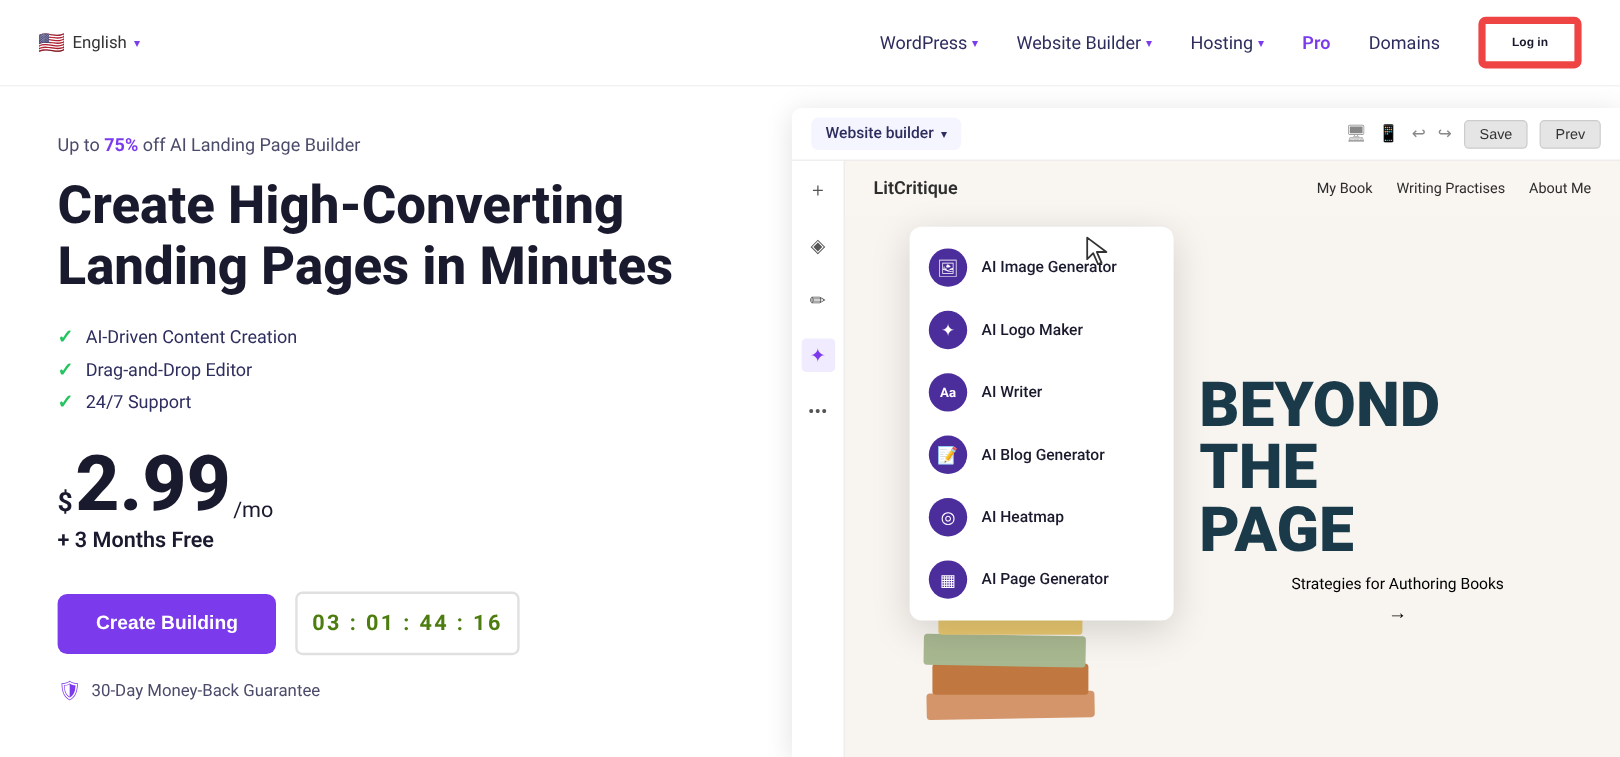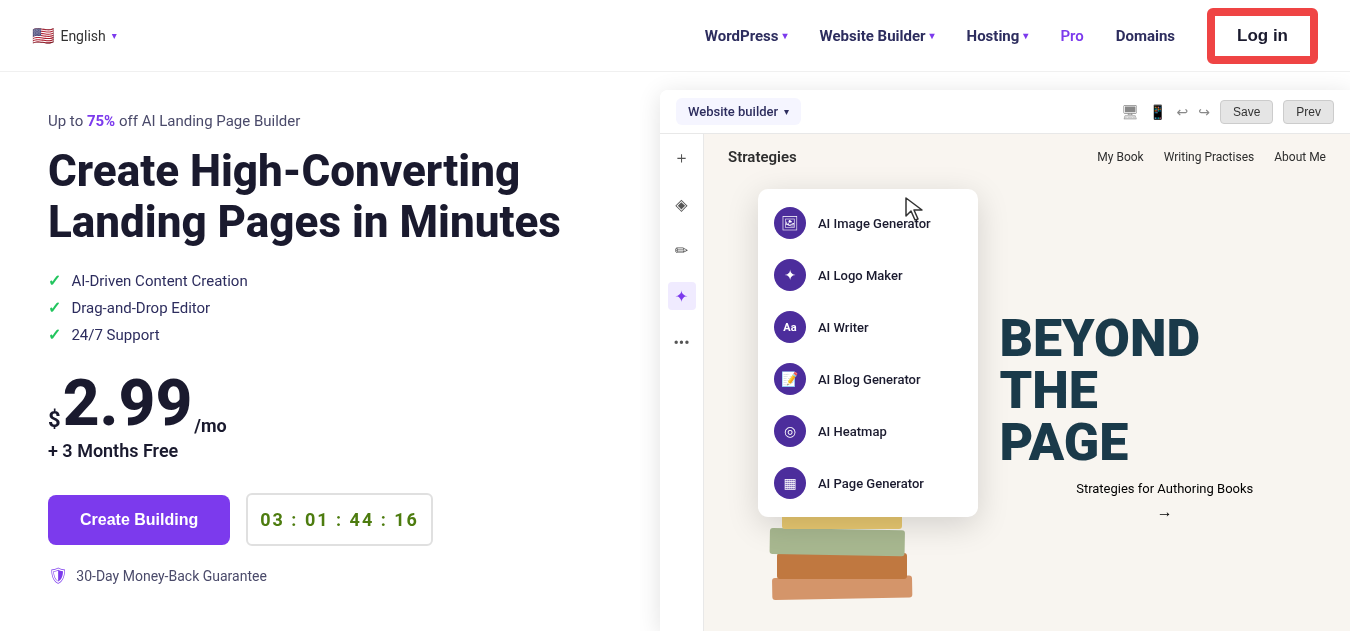--- a/index.html
+++ b/index.html
@@ -12,28 +12,28 @@
       position: relative; z-index: 10; background: #fff;
     }
     .header-left { display: flex; align-items: center; gap: 20px; }
     .logo { display: flex; align-items: center; gap: 8px; text-decoration: none; }
     .logo-icon { width: 36px; height: 36px; }
     .logo-text { font-size: 20px; font-weight: 800; color: #1a1a2e; letter-spacing: 1px; }
     .lang-selector { display: flex; align-items: center; gap: 6px; cursor: pointer; font-size: 14px; color: #333; }
     .flag { font-size: 18px; }
 
     .header-nav { display: flex; align-items: center; gap: 32px; }
-    .nav-item { display: flex; align-items: center; gap: 4px; font-size: 15px; color: #2d2d5e; cursor: pointer; text-decoration: none; font-weight: 700; }
+    .nav-item { display: flex; align-items: center; gap: 4px; font-size: 15px; color: #2d2d5e; cursor: pointer; text-decoration: none; font-weight: 400; }
     .nav-chevron { font-size: 10px; color: #7c3aed; }
     .nav-pro { color: #7c3aed; font-weight: 600; }
     .nav-domains { color: #2d2d5e; }
 
     .login-btn {
-      padding: 10px 22px; border: 8px solid #ef4444; border-radius: 6px;
-      background: transparent; font-size: 17px; font-weight: 600; color: #1a1a2e;
+      padding: 10px 22px; border: 6px solid #ef4444; border-radius: 6px;
+      background: transparent; font-size: 10px; font-weight: 600; color: #1a1a2e;
       cursor: pointer; white-space: nowrap;
     }
 
     
     .main { display: flex; height: calc(631px - 72px); overflow: hidden; }
 
     
     .hero-left {
       width: 640px; flex-shrink: 0; padding: 40px 48px;
       display: flex; flex-direction: column; justify-content: flex-start;
@@ -42,21 +42,21 @@
     .promo-highlight { color: #7c3aed; font-weight: 700; }
     .hero-title { font-size: 44px; font-weight: 800; color: #1a1a2e; line-height: 1.15; margin-bottom: 24px; }
     .features { display: flex; flex-direction: column; gap: 8px; margin-bottom: 28px; }
     .feature-item { display: flex; align-items: center; gap: 10px; font-size: 15px; color: #2d2d5e; }
     .check-icon { color: #22c55e; font-size: 16px; font-weight: 700; }
 
     .price-section { margin-bottom: 8px; }
     .price-line { display: flex; align-items: flex-end; gap: 2px; }
     .price-dollar { font-size: 22px; font-weight: 700; color: #1a1a2e; line-height: 1.5; }
     .price-main { font-size: 64px; font-weight: 800; color: #1a1a2e; line-height: 1; }
-    .price-mo { font-size: 18px; color: #1a1a2e; font-weight: 700; }
+    .price-mo { font-size: 18px; color: #1a1a2e; font-weight: 400; }
     .price-free { font-size: 18px; color: #1a1a2e; font-weight: 600; margin-bottom: 24px; margin-top: 4px; }
 
     .cta-row { display: flex; align-items: center; gap: 16px; margin-bottom: 20px; }
     .start-btn {
       padding: 16px 32px; background: #7c3aed; color: #fff; border: none;
       border-radius: 8px; font-size: 16px; font-weight: 700; cursor: pointer;
       white-space: nowrap;
     }
     .countdown {
       padding: 14px 12px; border: 2px solid #e0e0e0; border-radius: 6px;
@@ -272,21 +272,21 @@
           <div class="sidebar-tool">＋</div>
           <div class="sidebar-tool">◈</div>
           <div class="sidebar-tool">✏</div>
           <div class="sidebar-tool active">✦</div>
           <div class="sidebar-tool">•••</div>
         </div>
 
         <div class="builder-canvas">
 
           <div class="site-header">
-            <span class="site-logo-text">Strategies</span>
+            <span class="site-logo-text">LitCritique</span>
             <div class="site-nav-items">
               <span class="site-nav-item">My Book</span>
               <span class="site-nav-item">Writing Practises</span>
               <span class="site-nav-item">About Me</span>
             </div>
           </div>
 
           <div class="site-hero-area">
 
             <div class="site-left-books">

